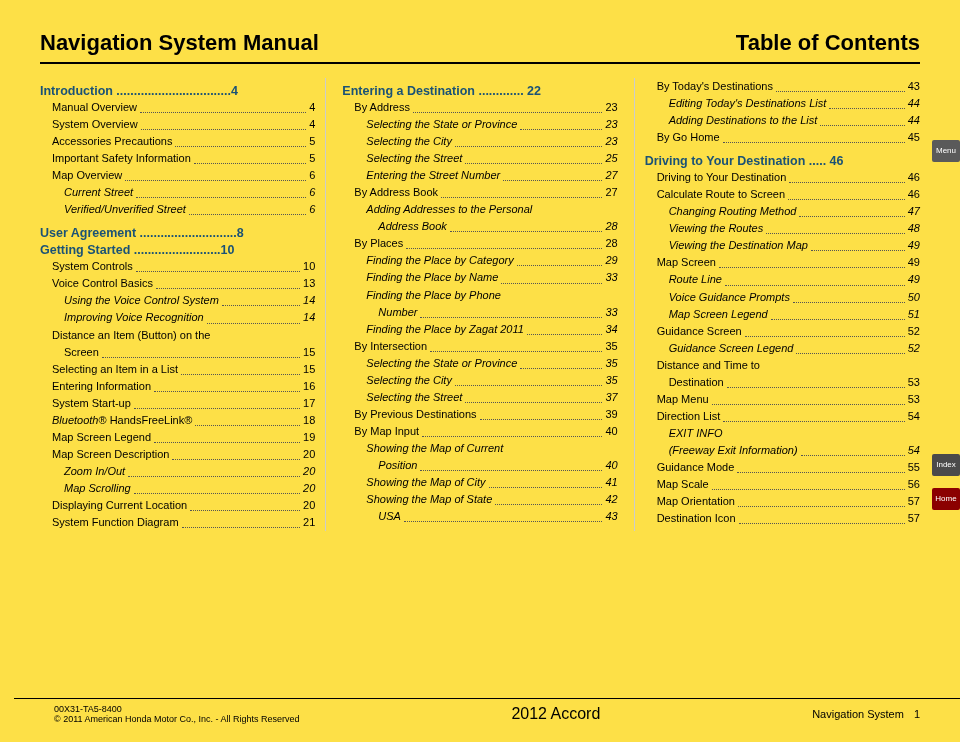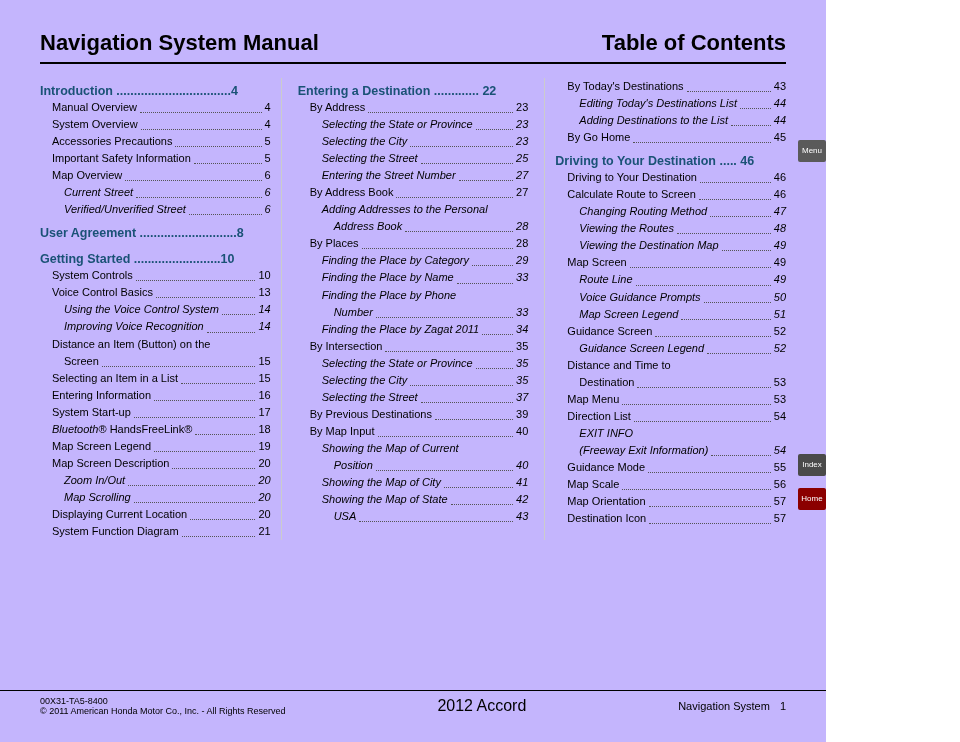--- a/index.html
+++ b/index.html
@@ -5,23 +5,23 @@
     * { margin: 0; padding: 0; box-sizing: border-box; }
     body {
       font-family: Arial, Helvetica, sans-serif;
       background: #fff;
       width: 960px;
       min-height: 742px;
       position: relative;
       overflow: hidden;
     }
     .page {
-      width: 826px;
+      width: 960px;
       min-height: 742px;
-      background: #c4b5fd;
+      background: #fde047;
       padding: 30px 40px 20px 40px;
       position: relative;
     }
     .header {
       display: flex;
       justify-content: space-between;
       align-items: baseline;
       border-bottom: 2px solid #000;
       padding-bottom: 6px;
       margin-bottom: 14px;
@@ -80,26 +80,26 @@
     }
     .toc-entry .page-num {
       font-size: 11px;
       color: #000;
       white-space: nowrap;
     }
     .toc-entry .page-num.italic { font-style: italic; }
     .footer {
       position: absolute;
       bottom: 18px;
-      left: 0;
+      left: 14px;
       right: 0;
       display: flex;
       align-items: center;
       justify-content: space-between;
-      padding: 8px 40px;
+      padding: 0 40px;
       border-top: 1px solid #000;
       padding-top: 5px;
     }
     .footer-left {
       font-size: 9px;
       color: #000;
     }
     .footer-center {
       font-size: 16px;
       font-weight: normal;
@@ -190,21 +190,21 @@
           <span class="page-num italic"><em>6</em></span>
         </div>
       <div class="toc-entry indent2">
           <span><em>Verified/Unverified Street</em></span>
           <span class="dots"></span>
           <span class="page-num italic"><em>6</em></span>
         </div>
 
       <div class="section-title" style="margin-top:8px;">User Agreement ............................8</div>
 
-      <div class="section-title" style="margin-top:12px;">Getting Started .........................10</div>
+      <div class="section-title" style="margin-top:3px;">Getting Started .........................10</div>
       <div class="toc-entry indent1">
           <span>System Controls</span>
           <span class="dots"></span>
           <span class="page-num">10</span>
         </div>
       <div class="toc-entry indent1">
           <span>Voice Control Basics</span>
           <span class="dots"></span>
           <span class="page-num">13</span>
         </div>

